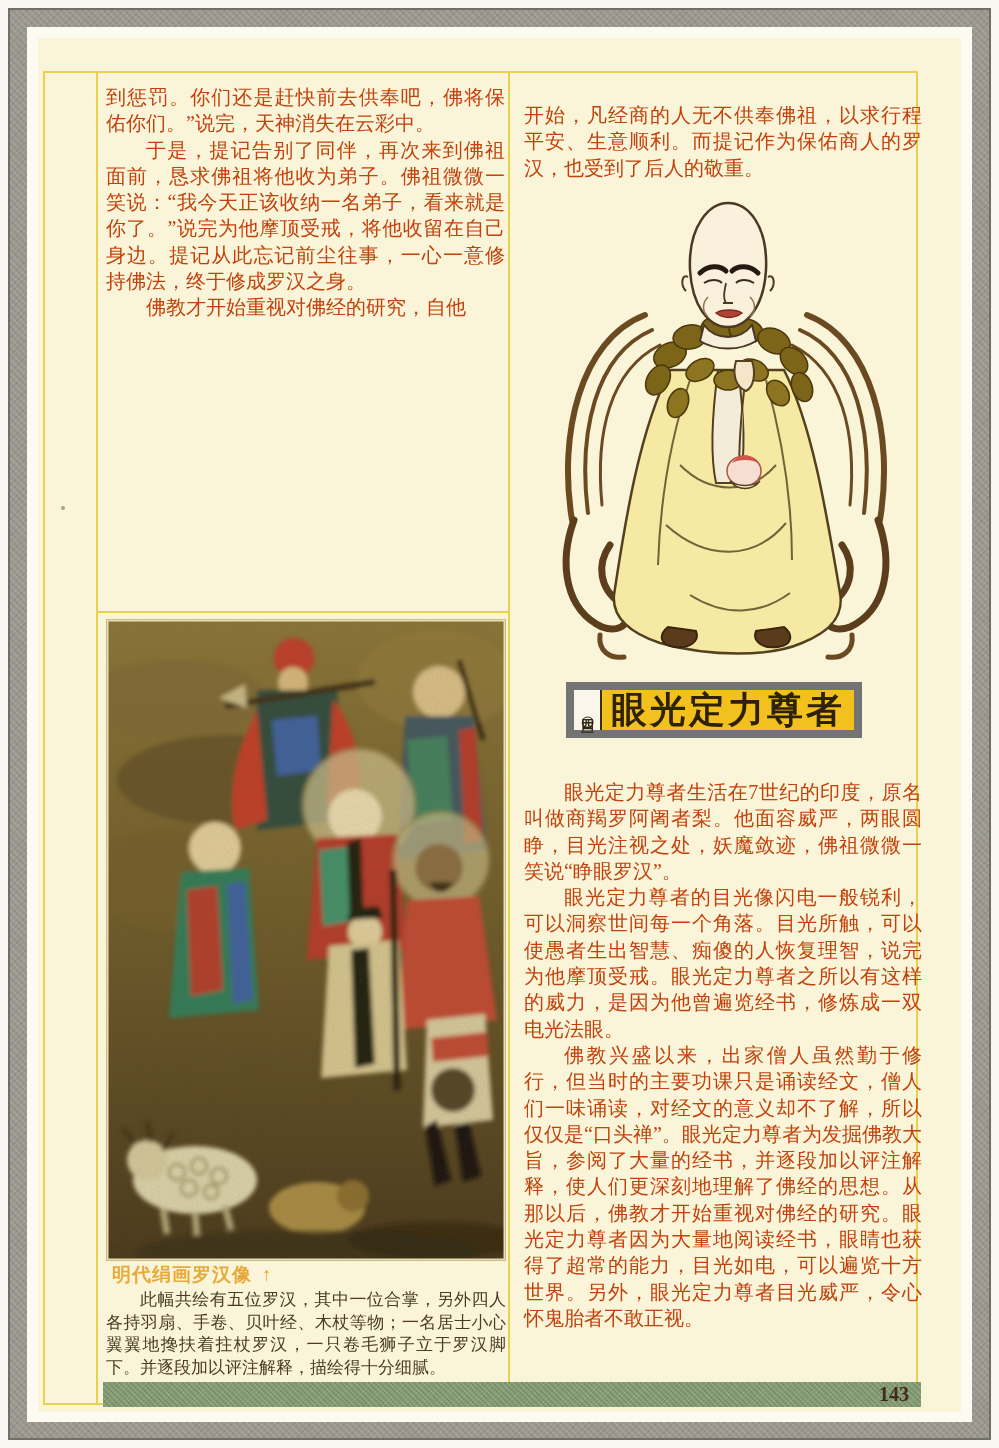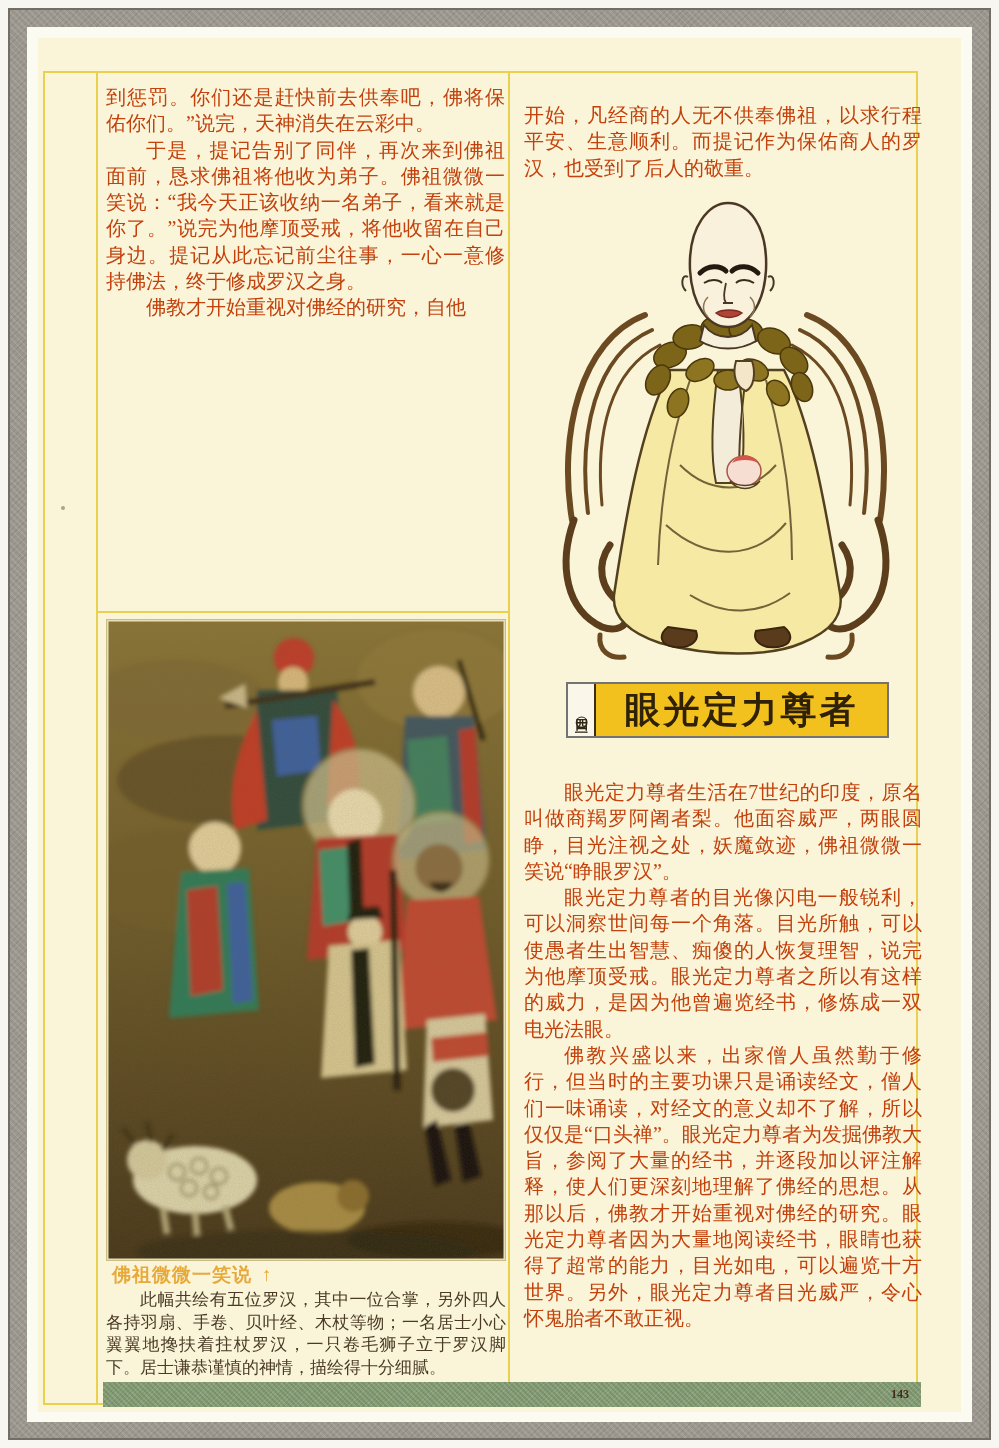--- a/index.html
+++ b/index.html
@@ -21,22 +21,22 @@
   .gold-frame{position:absolute;left:43px;top:71px;width:875px;height:1334px;
     border:2px solid #e9d14f;box-sizing:border-box;background:transparent;}
 
   
   .col{position:absolute;color:#c2410c;}
   p.body{margin:0;font-size:20px;line-height:26.3px;text-align:justify;
     font-family:"Liberation Serif","DejaVu Serif",serif;}
   p.indent{text-indent:2em;}
 
   
-  .title-box{position:absolute;left:566px;top:682px;width:323px;height:56px;
-    border:2px solid #737373;box-sizing:border-box;display:flex;background:#f8f4e4;}
+  .title-box{position:absolute;left:566px;top:682px;width:296px;height:56px;
+    border:8px solid #737373;box-sizing:border-box;display:flex;background:#f8f4e4;}
   .title-num{width:26px;border-right:2px solid #3a2e15;display:flex;align-items:center;
     justify-content:center;background:#faf7ea;}
   .title-num span{writing-mode:vertical-rl;text-orientation:upright;font-size:13px;
     letter-spacing:3px;color:#2f2614;font-weight:bold;}
   .title-main{flex:1;background:#f2c11d;display:flex;align-items:center;justify-content:center;}
   .title-main span{font-size:36px;font-weight:bold;color:#2f2008;letter-spacing:3px;
     font-family:"Liberation Serif","DejaVu Serif",serif;}
 
   
   .painting{position:absolute;left:107px;top:620px;width:398px;height:640px;
@@ -48,21 +48,21 @@
   .caption p{margin:0;font-size:17px;line-height:22.5px;text-align:justify;text-indent:2em;
     font-family:"DejaVu Serif","Liberation Serif",serif;}
 
   
   .green-bar{position:absolute;left:103px;top:1382px;width:818px;height:25px;
     background:#87a077;
     background-image:
       repeating-linear-gradient(45deg,rgba(0,0,0,.10) 0 2px,transparent 2px 4px),
       repeating-linear-gradient(-45deg,rgba(255,255,255,.10) 0 1px,transparent 1px 3px);}
   .page-num{position:absolute;right:12px;top:0;height:25px;line-height:25px;
-    font-size:12px;font-weight:bold;color:#44291f;}
+    font-size:20px;font-weight:bold;color:#44291f;}
 
   .margin-dot{position:absolute;left:61px;top:506px;width:4px;height:4px;border-radius:50%;
     background:#7a6a55;opacity:.6;}
   .illu{position:absolute;left:540px;top:165px;width:372px;height:500px;}
 </style>
 </head>
 <body>
 
 <div id="canvas">
   <div class="frame-gray"></div>
@@ -240,22 +240,22 @@
       <ellipse cx="210" cy="588" rx="48" ry="26" fill="#a88b44"></ellipse>
       <circle cx="246" cy="576" r="16" fill="#8a6c2e"></circle>
       <ellipse cx="200" cy="632" rx="170" ry="22" fill="#2e2410" opacity=".55"></ellipse>
       <ellipse cx="330" cy="620" rx="90" ry="18" fill="#241c0c" opacity=".5"></ellipse>
     </g>
     <rect width="398" height="640" filter="url(#grain)" opacity=".5" fill="transparent"></rect>
     <rect width="398" height="640" fill="none" stroke="#e8dfb6" stroke-width="3"></rect>
   </svg>
 
   <div class="cap-label">
-    <span>佛祖微微一笑说</span><span class="arrow">↑</span>
+    <span>明代绢画罗汉像</span><span class="arrow">↑</span>
   </div>
   <div class="caption">
-    <p>此幅共绘有五位罗汉，其中一位合掌，另外四人各持羽扇、手卷、贝叶经、木杖等物；一名居士小心翼翼地搀扶着拄杖罗汉，一只卷毛狮子立于罗汉脚下。居士谦恭谨慎的神情，描绘得十分细腻。</p>
+    <p>此幅共绘有五位罗汉，其中一位合掌，另外四人各持羽扇、手卷、贝叶经、木杖等物；一名居士小心翼翼地搀扶着拄杖罗汉，一只卷毛狮子立于罗汉脚下。并逐段加以评注解释，描绘得十分细腻。</p>
   </div>
 
   <div class="green-bar">
     <span class="page-num">143</span>
   </div>
 </div>
 
 </body></html>

